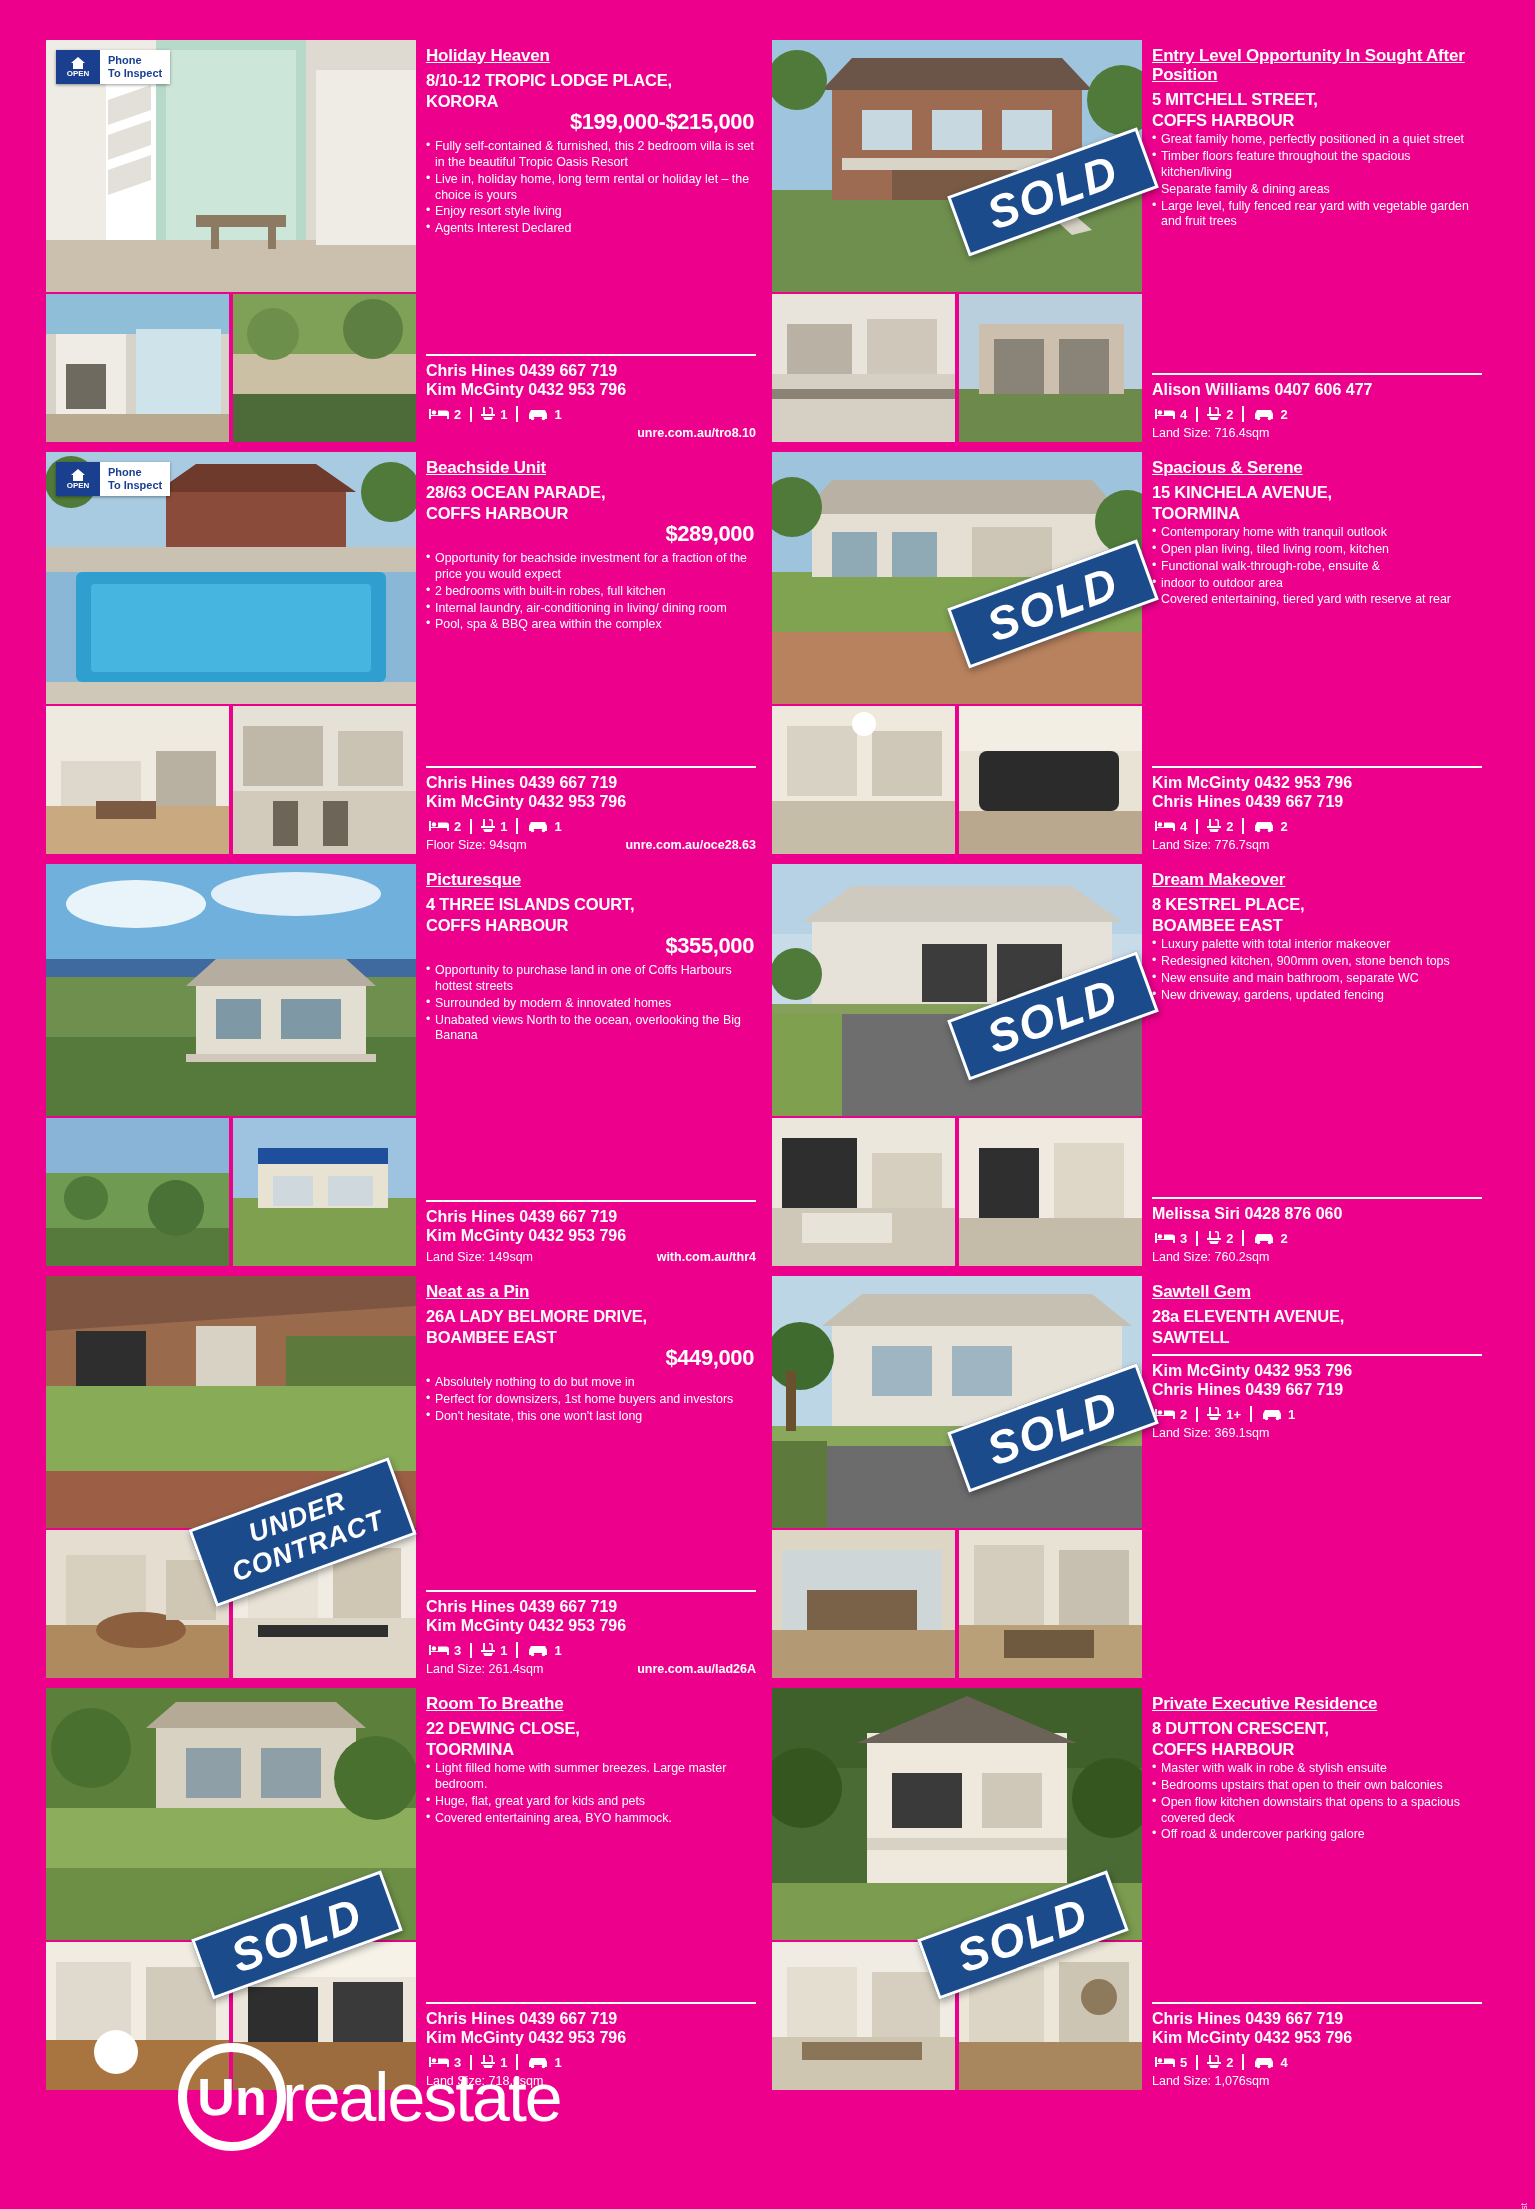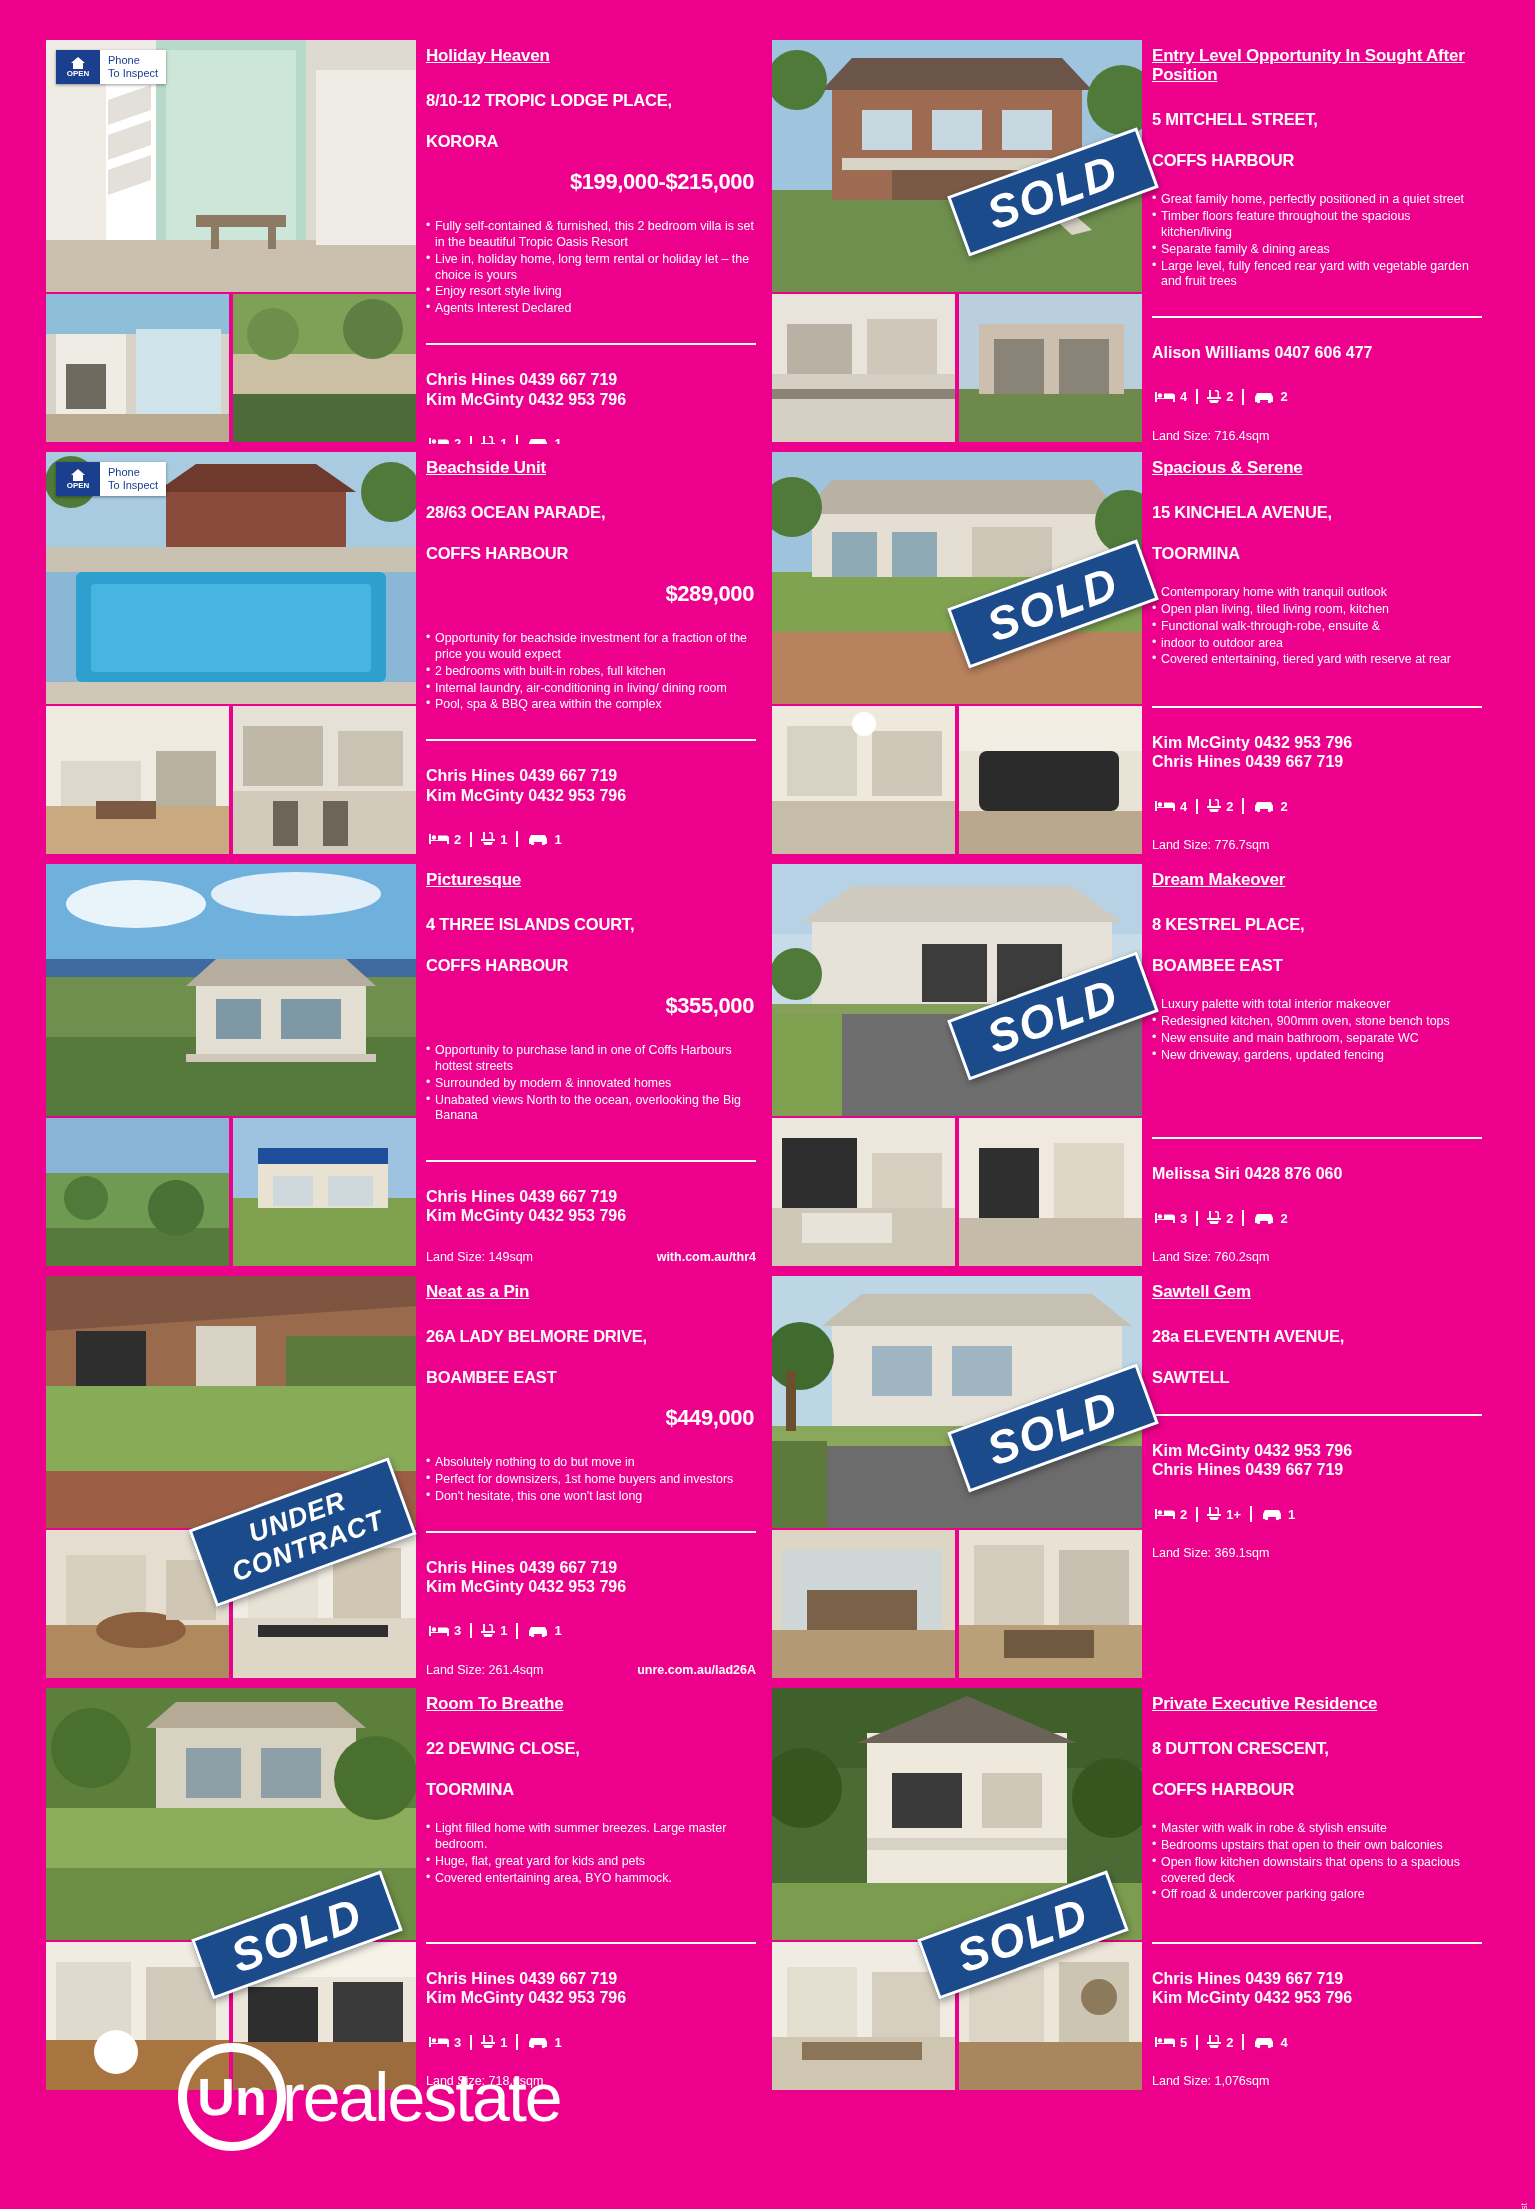--- a/index.html
+++ b/index.html
@@ -40,21 +40,20 @@
   .photo-sub.right{left:187px;}
   .ph{width:100%;height:100%;display:block;}
 
   
   .info{
     position:relative;
     padding:6px 8px 4px 10px;
     display:flex;flex-direction:column;
     height:100%;
     box-sizing:border-box;
-    gap:20px;
   }
   .title{
     font-size:17px;font-weight:bold;
     text-decoration:underline;
     line-height:1.12;
     margin-bottom:6px;
     letter-spacing:-0.2px;
   }
   .addr{
     font-size:16.5px;font-weight:bold;
@@ -102,21 +101,21 @@
     display:flex;align-items:stretch;height:34px;
     box-shadow:0 1px 3px rgba(0,0,0,.4);
   }
   .open-flag .blue{
     background:#1a3f8f;color:#fff;width:44px;
     display:flex;flex-direction:column;align-items:center;justify-content:center;
     font-size:8px;font-weight:bold;line-height:1;text-align:right;
   }
   .open-flag .white{
     background:#fff;color:#1a3f8f;padding:3px 8px;
-    font-size:11px;font-weight:normal;line-height:1.15;
+    font-size:11px;font-weight:bold;line-height:1.15;
     display:flex;flex-direction:column;justify-content:center;
   }
 
   
   .banner{
     position:absolute;z-index:8;
     background:#1c4b8b;
     color:#fff;
     border:3px solid #ffffff;
     transform:rotate(-20deg);

